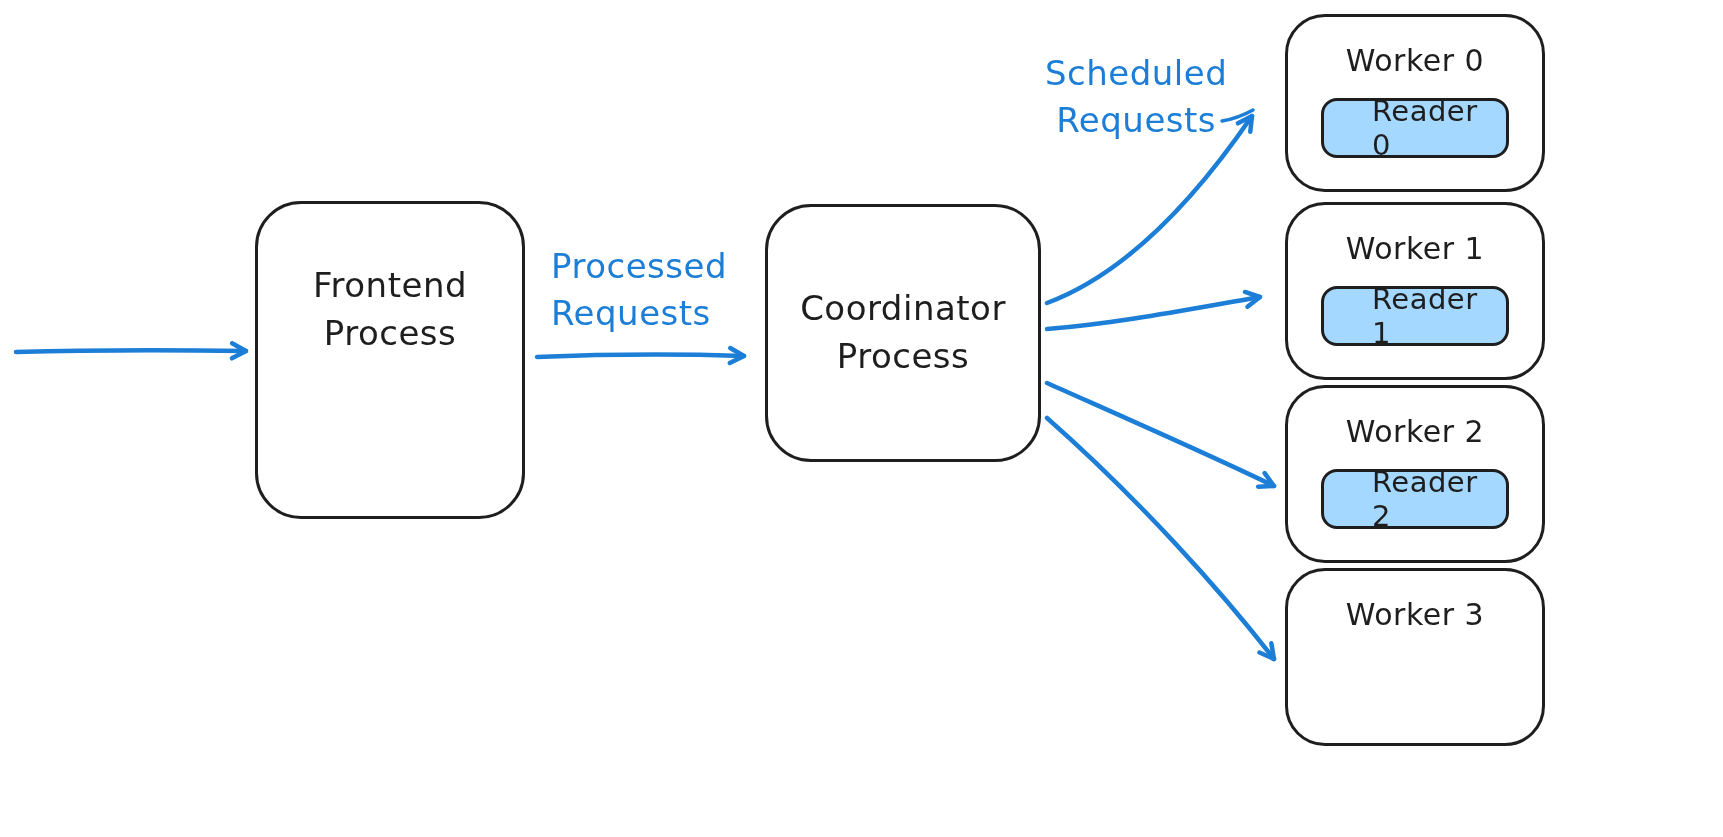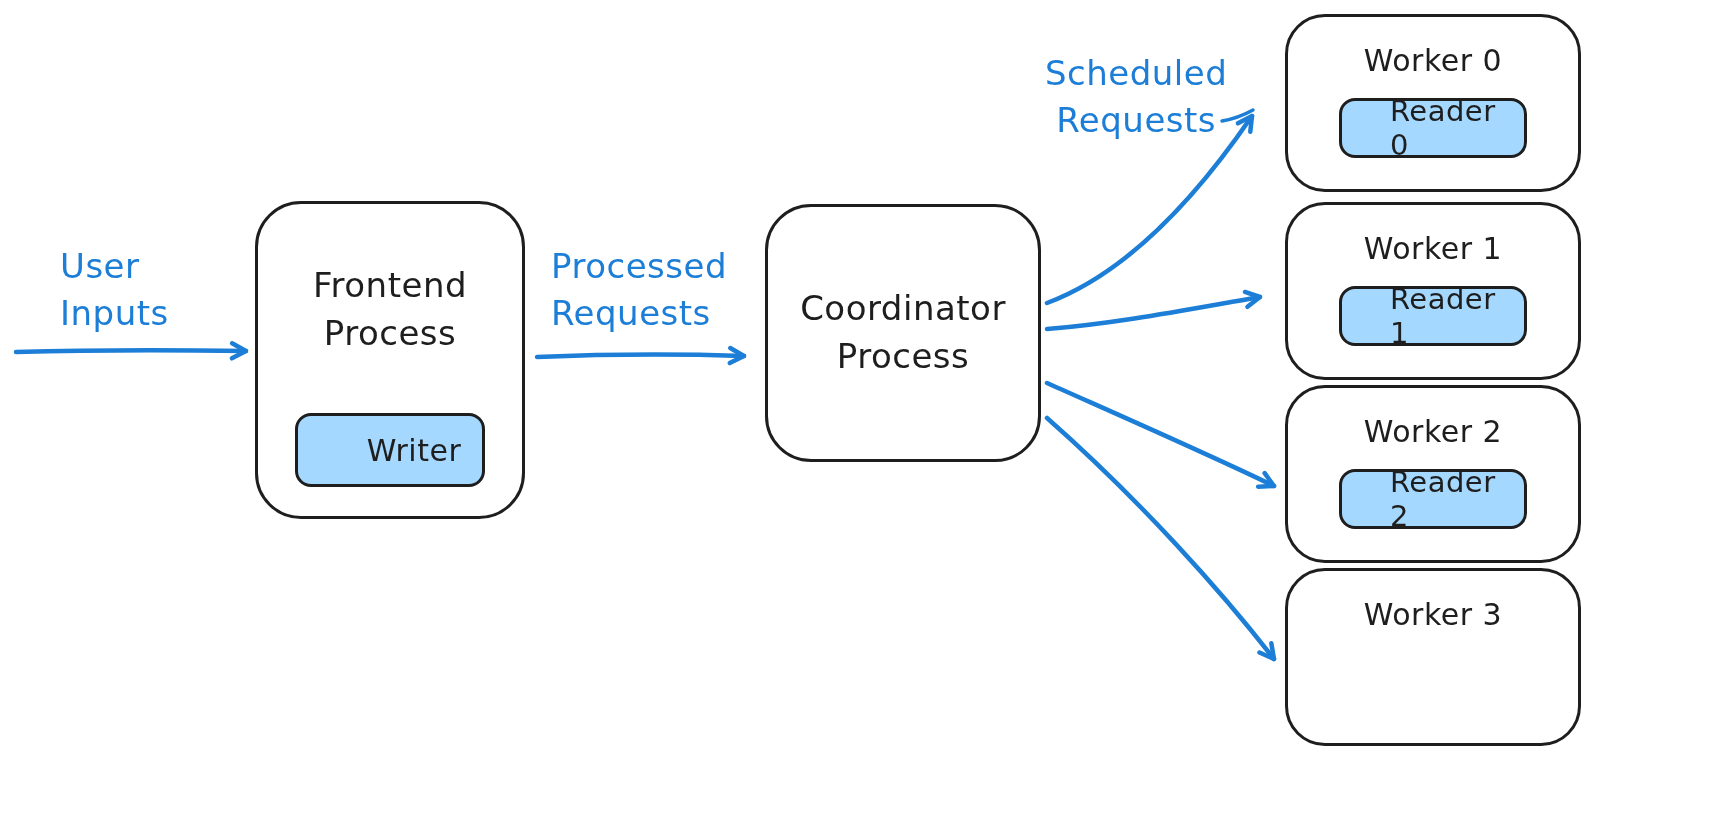--- a/index.html
+++ b/index.html
@@ -68,21 +68,21 @@
   .coordinator {
     left: 765px; top: 196px;
     width: 276px; height: 258px;
     border-radius: 46px;
     display: flex; align-items: center; justify-content: center;
   }
 
   .worker {
     position: absolute;
     left: 1285px;
-    width: 296px; height: 178px;
+    width: 260px; height: 178px;
     background: #ffffff;
     border: 3.5px solid #1e1e1e;
     border-radius: 40px;
     display: flex; flex-direction: column; align-items: center;
     padding-top: 26px;
   }
   #worker-0 { top: 14px; }
   #worker-1 { top: 202px; }
   #worker-2 { top: 385px; }
   #worker-3 { top: 568px; }
@@ -113,29 +113,24 @@
 
     <path d="M 1047 329 C 1120 323 1190 309 1260 297" fill="none" stroke="#1c7ed6" stroke-width="4.5" stroke-linecap="round" marker-end="url(#arrowhead)"></path>
 
     <path d="M 1047 383 C 1130 420 1210 455 1274 486" fill="none" stroke="#1c7ed6" stroke-width="4.5" stroke-linecap="round" marker-end="url(#arrowhead)"></path>
 
     <path d="M 1047 418 C 1140 500 1222 592 1274 659" fill="none" stroke="#1c7ed6" stroke-width="4.5" stroke-linecap="round" marker-end="url(#arrowhead)"></path>
 
     <path d="M 1222 121 C 1234 119 1244 115 1253 110" fill="none" stroke="#1c7ed6" stroke-width="3.5" stroke-linecap="round"></path>
   </svg>
 
-  <div class="blue-label" id="label-user-inputs">User
-Inputs</div>
 
   <div class="node frontend">
     <div class="node-title">Frontend
 Process</div>
-    <div class="chip">
-      <span>Writer</span>
-    </div>
   </div>
 
   <div class="blue-label" id="label-processed">Processed
 Requests</div>
 
   <div class="node coordinator">
     <div class="node-title">Coordinator
 Process</div>
   </div>
 

